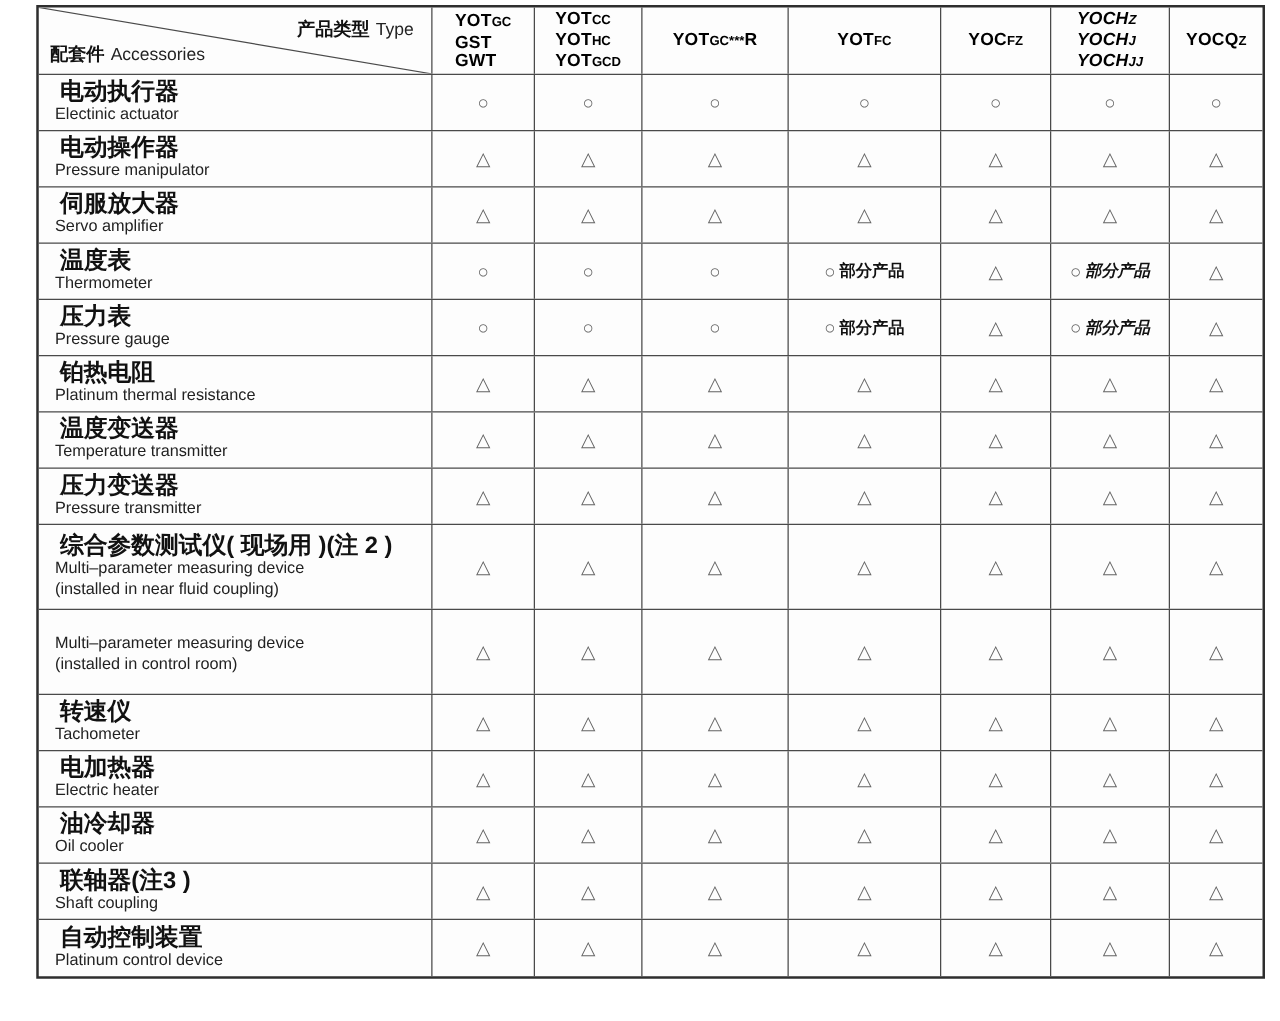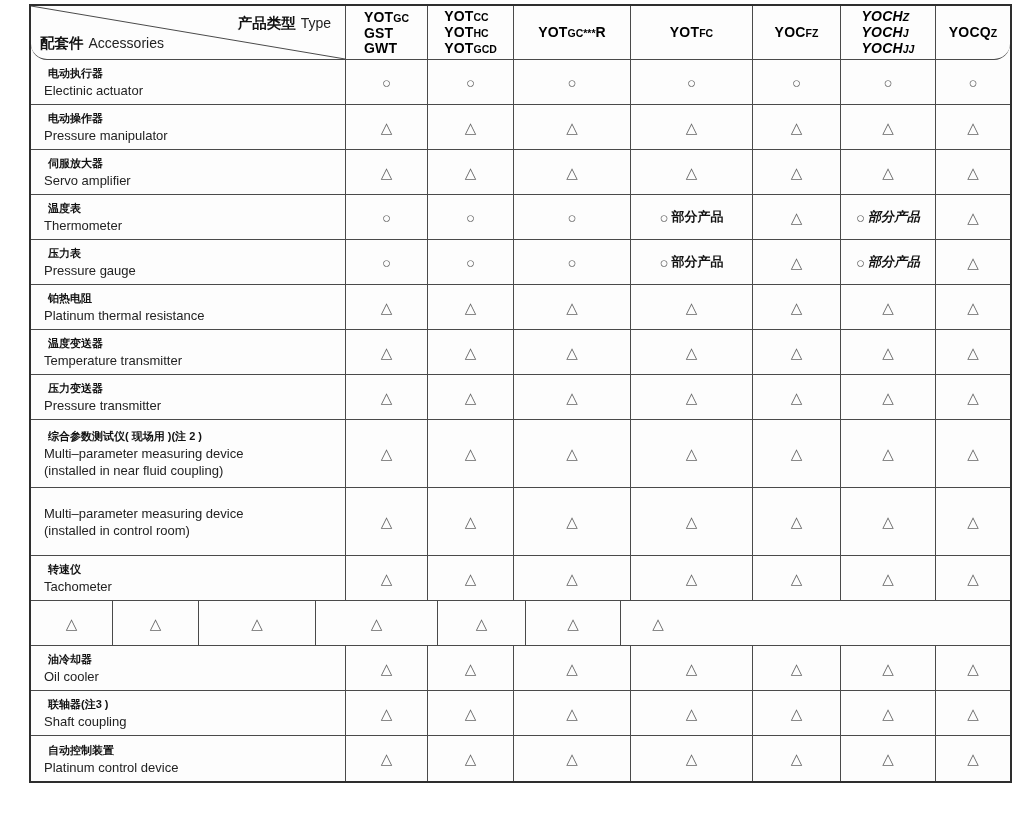--- a/index.html
+++ b/index.html
@@ -25,21 +25,21 @@
   }
   .cell:last-child { border-right: none; }
   .c0 { width: 315px; }
   .c1 { width: 82px; }
   .c2 { width: 86px; }
   .c3 { width: 117px; }
   .c4 { width: 122px; }
   .c5 { width: 88px; }
   .c6 { width: 95px; font-style: italic; }
   .c7 { width: 74px; }
-  .hrow { height: 54px; border-radius: 16px; }
+  .hrow { height: 54px; }
   .h2 { height: 45px; }
   .h3 { height: 68px; }
 
   
   .corner { position: relative; display: block; }
   .diag { position: absolute; left: 0; top: 0; width: 100%; height: 100%; }
   .corner-type { position: absolute; top: 8px; right: 14px; white-space: nowrap; }
   .corner-acc  { position: absolute; bottom: 6px; left: 9px; white-space: nowrap; }
   .zh-h { font-weight: bold; font-size: 14.5px; color: #111; }
   .en-h { font-size: 14px; color: #222; margin-left: 5px; }
@@ -47,21 +47,21 @@
   
   .hcol { text-align: left; }
   .hline { font-weight: bold; font-size: 14px; line-height: 15px; letter-spacing: 0.2px; white-space: nowrap; color: #000000; }
   .hline .sub { font-size: 10.5px; letter-spacing: 0; }
 
   
   .label {
     flex-direction: column; align-items: flex-start; justify-content: center;
     padding-left: 13px; padding-right: 4px;
   }
-  .zh { font-weight: bold; font-size: 11px; line-height: 17px; padding-left: 4px; color: #111; white-space: nowrap; }
+  .zh { font-weight: bold; font-size: 19px; line-height: 17px; padding-left: 4px; color: #111; white-space: nowrap; }
   .en { font-size: 13px; line-height: 17px; color: #222; white-space: nowrap; }
 
   
   .sym { font-size: 15px; line-height: 15px; color: #666; }
   .ptxt { font-weight: bold; font-size: 13px; color: #111; margin-left: 3px; white-space: nowrap; }
 </style>
 </head>
 <body>
 
 <div class="tbl">
@@ -417,20 +417,24 @@
         <span class="sym">△</span>
       </div>
       <div class="cell c6">
         <span class="sym">△</span>
       </div>
       <div class="cell c7">
         <span class="sym">△</span>
       </div>
     </div>
     <div class="row h2">
+      <div class="cell c0 label">
+        <div class="zh">电加热器</div>
+        <div class="en">Electric heater</div>
+      </div>
       <div class="cell c1">
         <span class="sym">△</span>
       </div>
       <div class="cell c2">
         <span class="sym">△</span>
       </div>
       <div class="cell c3">
         <span class="sym">△</span>
       </div>
       <div class="cell c4">

